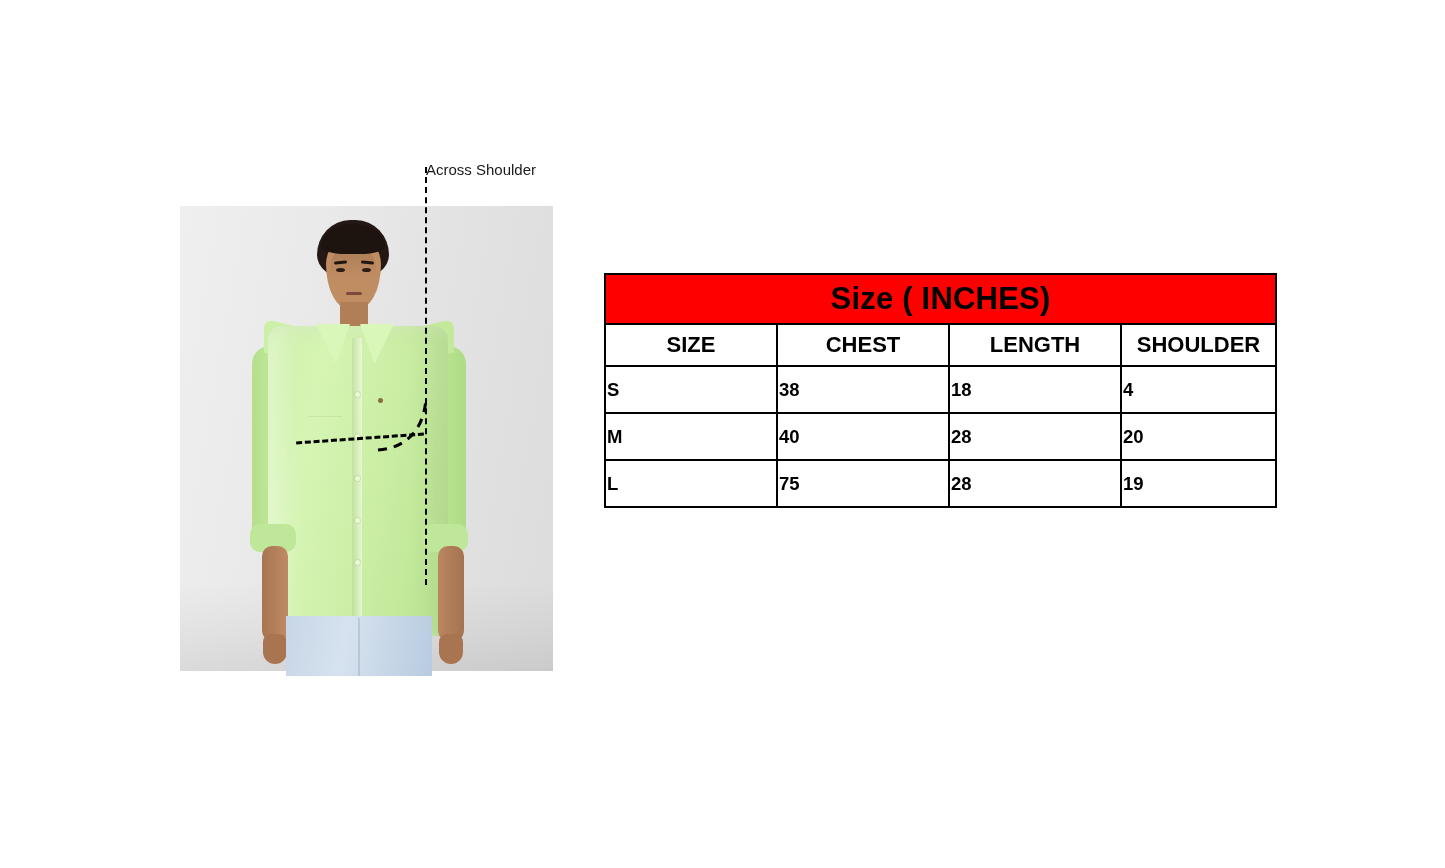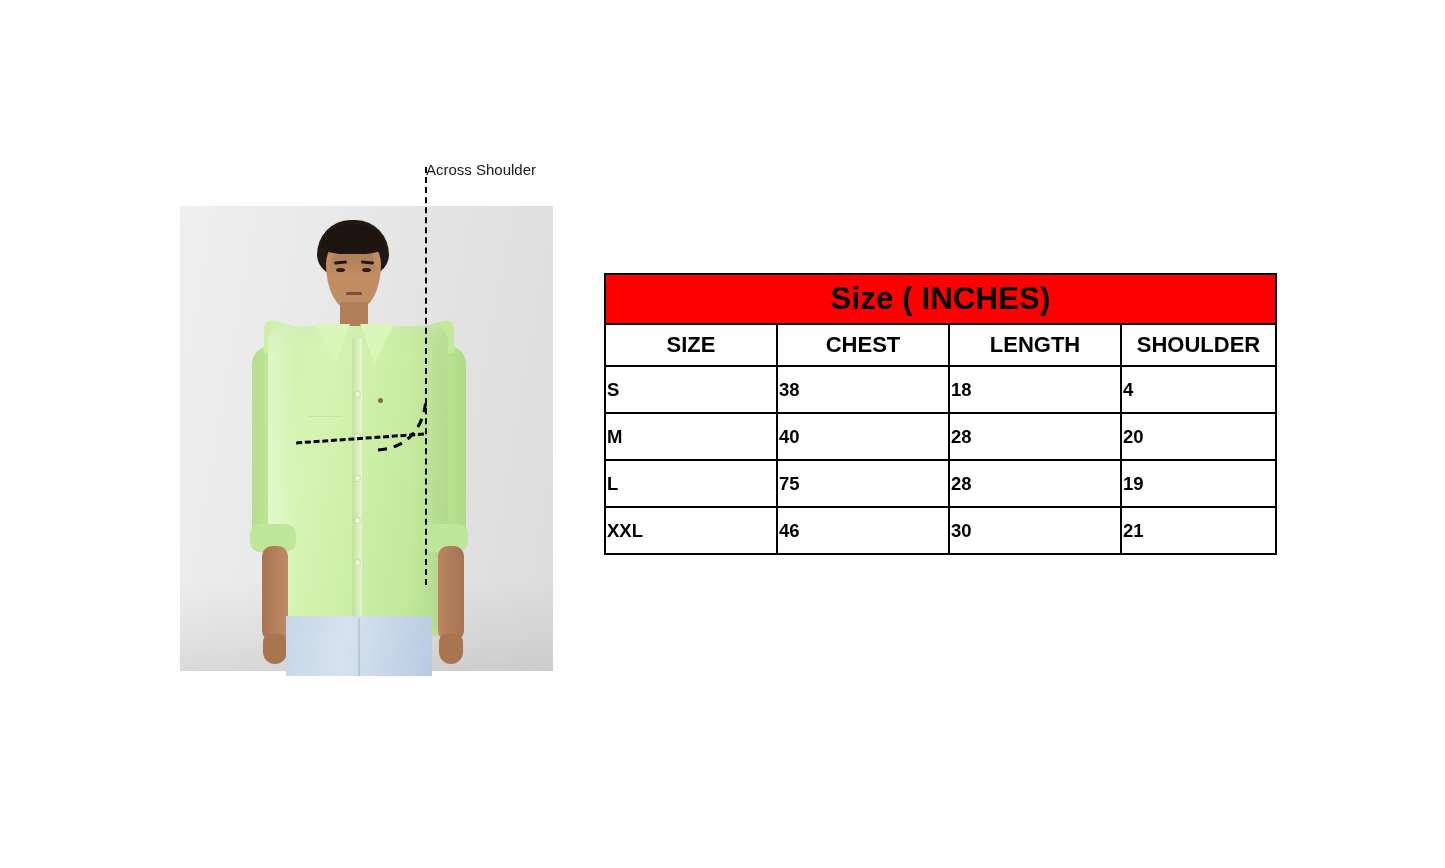--- a/index.html
+++ b/index.html
@@ -369,21 +369,15 @@
         <td class="body-cell">40</td>
         <td class="body-cell">28</td>
         <td class="body-cell">20</td>
       </tr>
       <tr>
         <td class="body-cell">L</td>
         <td class="body-cell">75</td>
         <td class="body-cell">28</td>
         <td class="body-cell">19</td>
       </tr>
-      <tr>
-        <td class="body-cell">XXL</td>
-        <td class="body-cell">46</td>
-        <td class="body-cell">30</td>
-        <td class="body-cell">21</td>
-      </tr>
     </tbody>
   </table>
 </div>
 
 </body></html>

